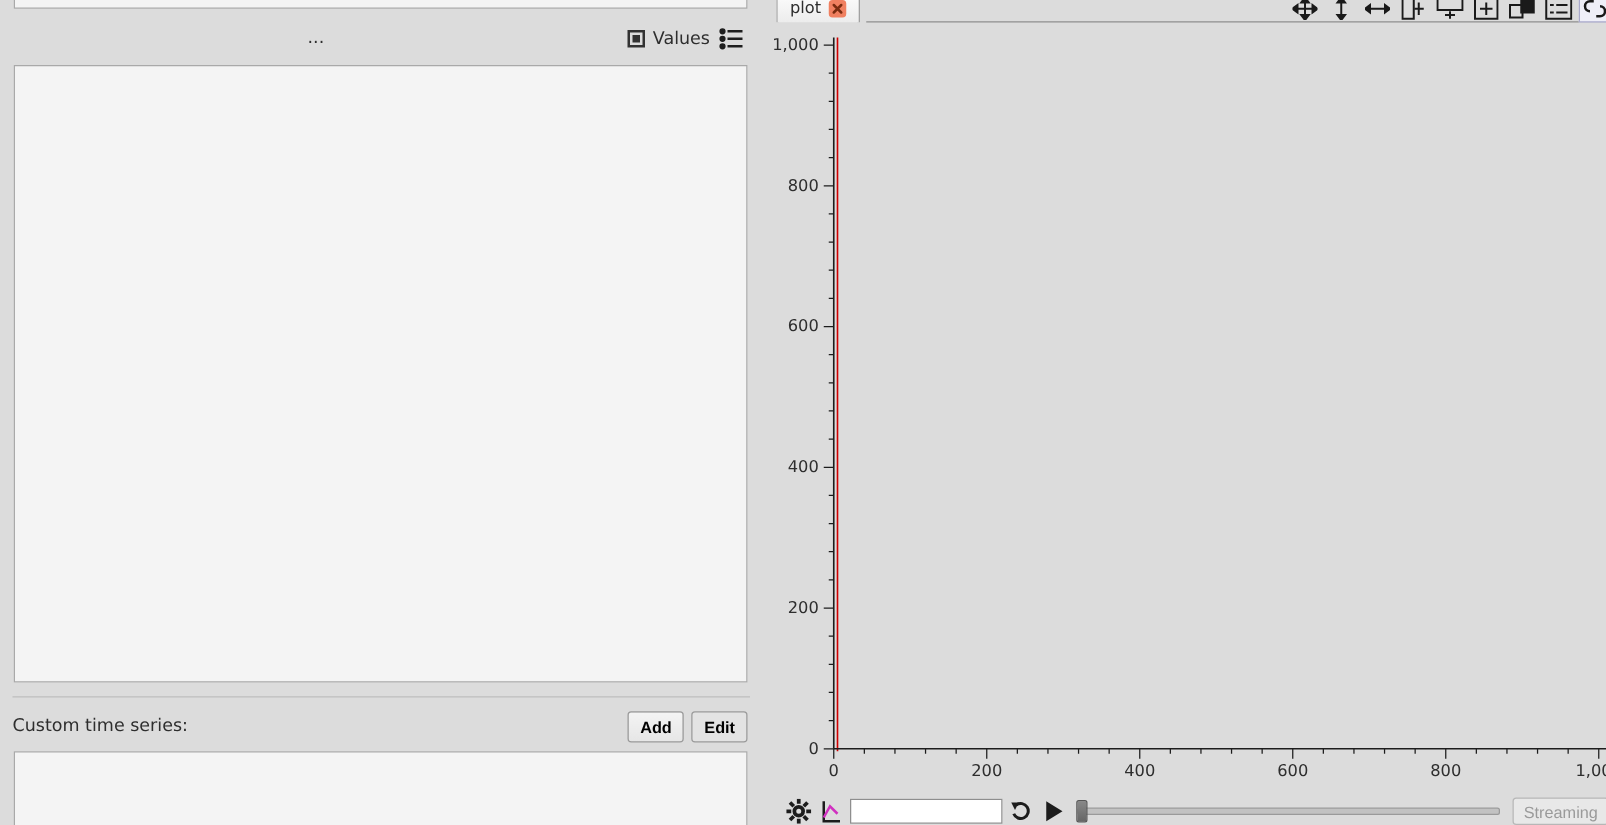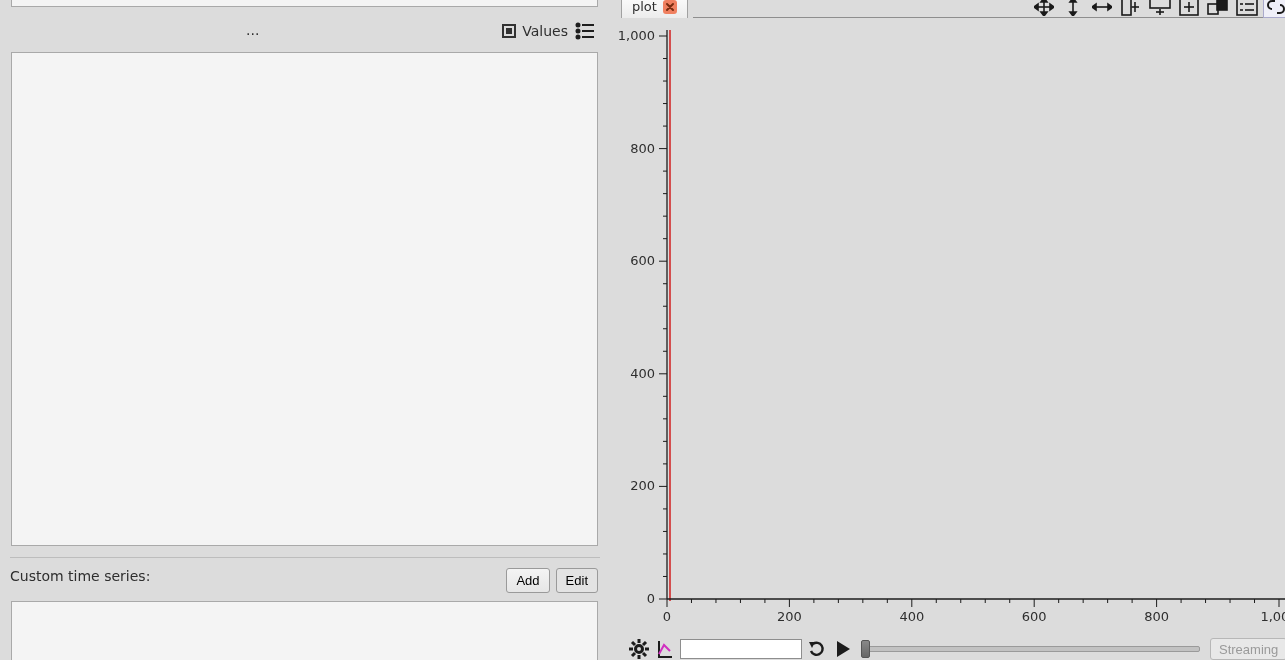--- a/index.html
+++ b/index.html
@@ -47,28 +47,28 @@
   .list-icon svg { display:block; }
 
   .middle-box { left: 11px; top: 52px; width: 587px; height: 494px; }
 
   .divider {
     position: absolute; left: 10px; top: 557px; width: 590px; height: 1px; background: #bdbdbd;
   }
 
   .cts-row {
     position: absolute; left: 10px; top: 568px; width: 588px; height: 26px;
-    display: flex; 
+    display: flex; align-items: center;
   }
   .cts-label { font-size: 14px; flex: 1; }
   .btn {
     height: 25px; padding: 0 9px; font-size: 13px;
     background: linear-gradient(#f4f4f4,#e6e6e6);
     border: 1px solid #9a9a9a; border-radius: 3px;
-    margin-left: 6px; cursor: pointer;
+    margin-left: 6px; cursor: pointer; font-weight: bold;
   }
   .btn.disabled { color: #000000; background: #e3e3e3; cursor: default; }
 
   .lower-box { left: 11px; top: 601px; width: 587px; height: 70px; }
 
   
   .splitter {
     position: absolute; left: 608px; top: 0; width: 6px; height: 660px;
     background: #dcdcdc;
   }

